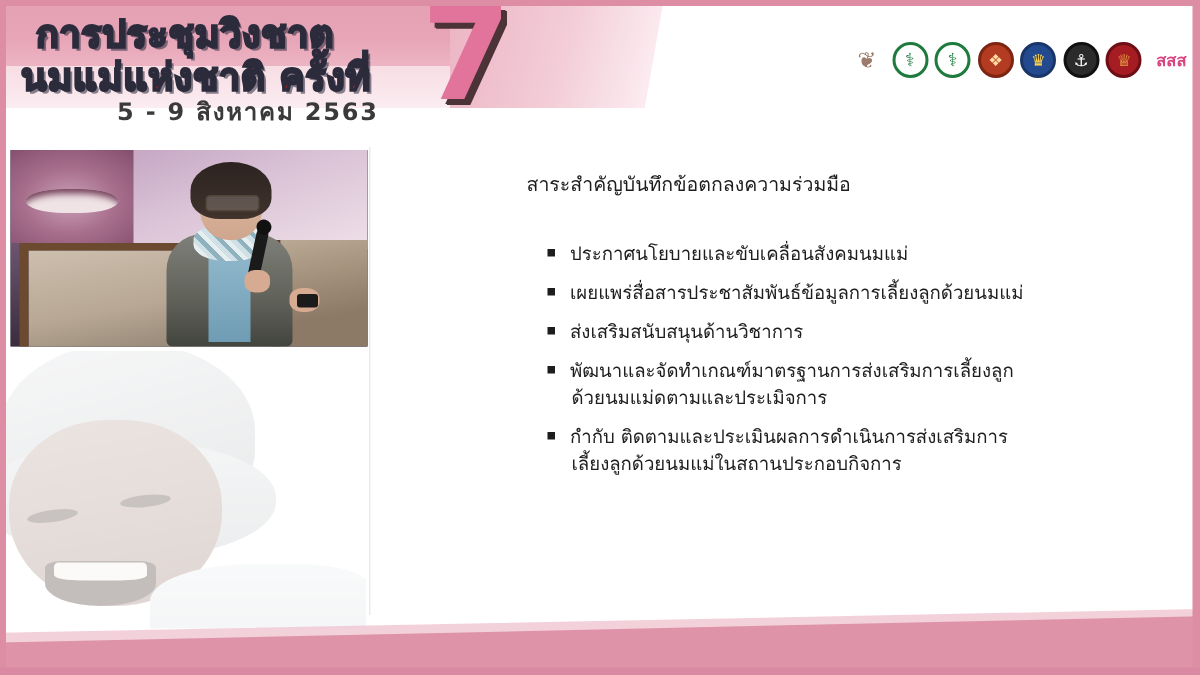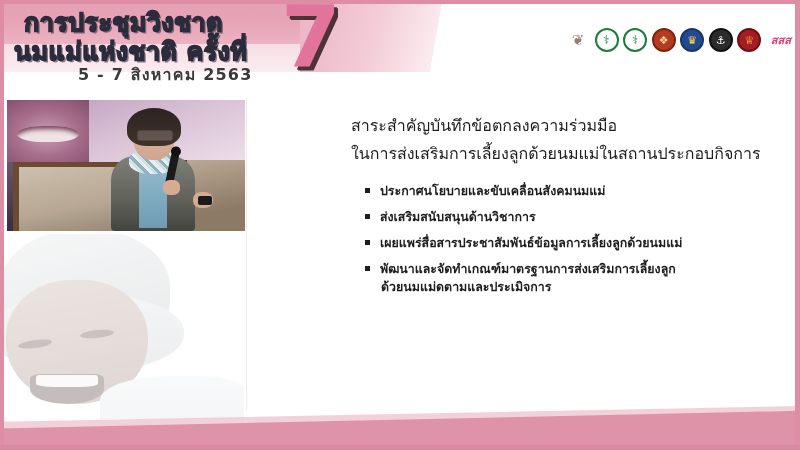--- a/index.html
+++ b/index.html
@@ -96,21 +96,21 @@
     display:flex;align-items:center;justify-content:center;
     font-size:8px;font-weight:700;color:#fff;line-height:1;
   }
   .lg1 .disc{background:transparent;color:#9a7b6c;border:0;font-size:15px;}
   .lg2 .disc{background:#fff;border:2px solid #1f7a3d;color:#1f7a3d;font-size:12px;}
   .lg3 .disc{background:#fff;border:2px solid #1f7a3d;color:#1f7a3d;font-size:12px;}
   .lg4 .disc{background:#b33b22;border:2px solid #7d2412;color:#ffd9a0;font-size:11px;}
   .lg5 .disc{background:#234a8f;border:2px solid #1a3568;color:#ffd24a;font-size:11px;}
   .lg6 .disc{background:#2b2b2b;border:2px solid #111;color:#fff;font-size:11px;}
   .lg7 .disc{background:#a51d23;border:2px solid #6d0f14;color:#ffd24a;font-size:11px;}
-  .lg8{width:30px;font-style:italic;}
+  .lg8{width:30px;}
   .lg8 .disc{background:transparent;color:#d6457d;font-size:11px;font-weight:700;}
 
   
   .video-thumb{
     position:absolute;left:7px;top:100px;width:238px;height:131px;
     background:#2a2230;overflow:hidden;
   }
   .vt-bg{position:absolute;inset:0;
     background:linear-gradient(180deg,#8d6f92 0%,#6f5674 45%,#3a2d3d 100%);}
   .vt-mouth{
@@ -245,25 +245,25 @@
     opacity:.8;
   }
 
   
   .content-panel{
     position:absolute;left:246px;top:98px;width:538px;height:312px;
     background:#ffffff;border-left:1px solid #eceaea;
   }
   .heading{
     position:absolute;left:104px;top:14px;width:420px;
-    font-size:16px;color:#1d1d1d;line-height:1.78;
+    font-size:13px;color:#1d1d1d;line-height:1.78;
   }
   .bullets{
-    position:absolute;left:118px;top:84px;width:400px;
-    margin:0;padding:0;list-style:none;font-weight:bold;
+    position:absolute;left:118px;top:62px;width:400px;
+    margin:0;padding:0;list-style:none;
   }
   .bullets li{
     position:relative;padding-left:15px;
     font-size:12.4px;color:#1d1d1d;line-height:1.48;
     margin-bottom:7.5px;
   }
   .bullets li:before{
     content:"";position:absolute;left:0;top:6px;
     width:5px;height:5px;background:#1d1d1d;
   }
@@ -277,21 +277,21 @@
   <div class="hdr-band-dark"></div>
   <div class="hdr-band-light"></div>
   <div class="hdr-swoosh"></div>
   <div class="hdr-white-right"></div>
   <div class="hdr-white-base"></div>
 
   <div class="seven">7</div>
 
   <div class="thai-line1">การประชุมวิงชาต</div>
   <div class="thai-line2">นมแม่แห่งชาติ ครั้งที่</div>
-  <div class="thai-date">5 - 7 สิงหาคม 2563</div>
+  <div class="thai-date">5 - 9 สิงหาคม 2563</div>
 
 
   <div class="logos">
     <div class="logo lg1">
         <div class="disc">❦</div>
       </div>
     <div class="logo lg2">
         <div class="disc">⚕</div>
       </div>
     <div class="logo lg3">
@@ -340,36 +340,39 @@
     <div class="bw-eye-l"></div>
     <div class="bw-eye-r"></div>
     <div class="bw-mouth"></div>
     <div class="bw-teeth"></div>
     <div class="bw-shoulder"></div>
   </div>
 
   <div class="content-panel">
     <div class="heading">
       <div>สาระสำคัญบันทึกข้อตกลงความร่วมมือ</div>
-      <div>ในการส่งเสริมการเลี้ยงลูกด้วยนมแม่ในสถานประกอบกิจการ</div>
     </div>
 
     <ul class="bullets">
       <li>
         <span>ประกาศนโยบายและขับเคลื่อนสังคมนมแม่</span>
       </li>
       <li>
+        <span>เผยแพร่สื่อสารประชาสัมพันธ์ข้อมูลการเลี้ยงลูกด้วยนมแม่</span>
+      </li>
+      <li>
         <span>ส่งเสริมสนับสนุนด้านวิชาการ</span>
-      </li>
-      <li>
-        <span>เผยแพร่สื่อสารประชาสัมพันธ์ข้อมูลการเลี้ยงลูกด้วยนมแม่</span>
       </li>
       <li>
         <span>พัฒนาและจัดทำเกณฑ์มาตรฐานการส่งเสริมการเลี้ยงลูก</span>
         <span class="cont">ด้วยนมแม่ดตามและประเมิจการ</span>
+      </li>
+      <li>
+        <span>กำกับ ติดตามและประเมินผลการดำเนินการส่งเสริมการ</span>
+        <span class="cont">เลี้ยงลูกด้วยนมแม่ในสถานประกอบกิจการ</span>
       </li>
     </ul>
   </div>
 
   <div class="footer-diag-lite"></div>
   <div class="footer-diag"></div>
 
   <div class="frame-edge frame-top"></div>
   <div class="frame-edge frame-left"></div>
   <div class="frame-edge frame-right"></div>

